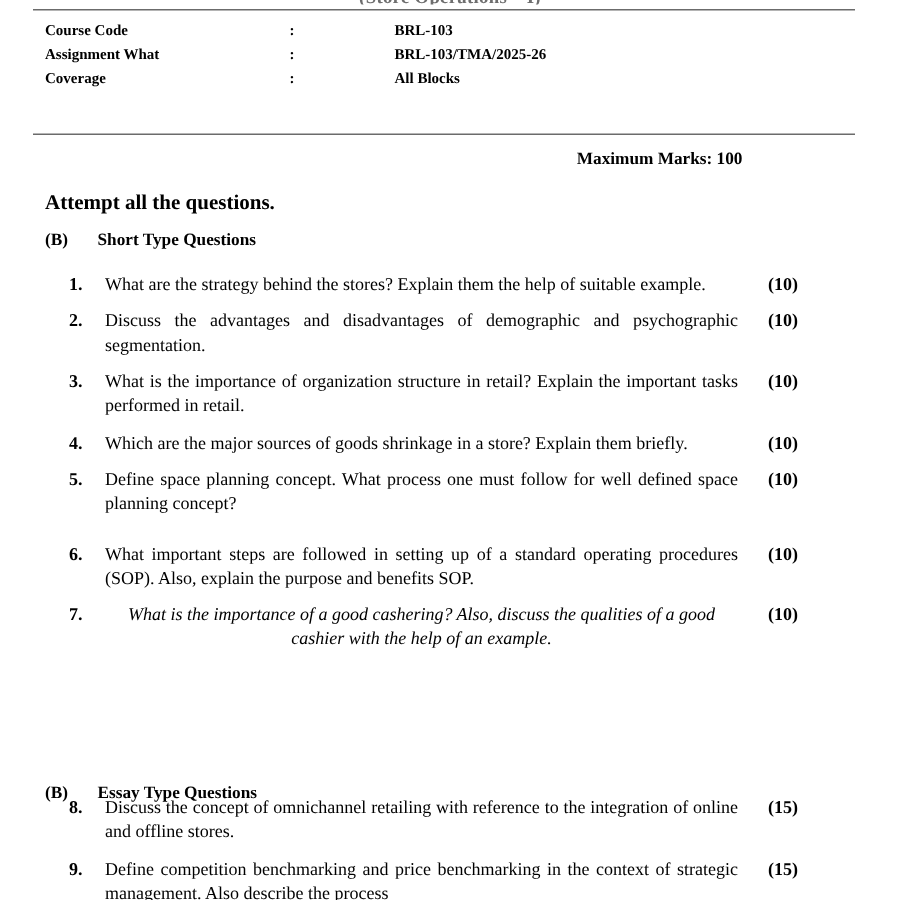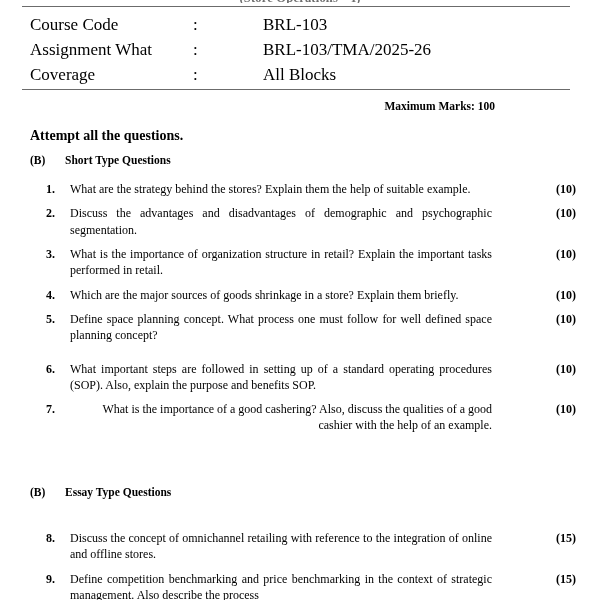--- a/index.html
+++ b/index.html
@@ -49,22 +49,22 @@
   .rule-top { top: 6px; }
   .rule-bottom { top: 89px; }
 
   
   .meta {
     position: absolute;
     top: 14px;
     left: 30px;
     width: 540px;
     border-collapse: collapse;
-    font-size: 17px;
-    font-weight: normal;
+    font-size: 10px;
+    font-weight: bold;
   }
   .meta td {
     padding: 0 0 2.4px 0;
     vertical-align: top;
     line-height: 1.34;
     white-space: nowrap;
   }
   .meta .c-label { width: 163px; }
   .meta .c-colon { width: 70px; }
   .meta .c-value { }
@@ -95,21 +95,21 @@
     left: 30px;
     font-size: 11.5px;
     font-weight: bold;
     white-space: nowrap;
   }
   .section-head .sec-letter {
     display: inline-block;
     width: 35px;
   }
   .sec-short { top: 154px; }
-  .sec-essay { top: 486px; }
+  .sec-essay { top: 523px; }
 
   
   .qlist {
     position: absolute;
     left: 0;
     width: 600px;
   }
   .qlist-short { top: 181px; }
   .qlist-essay { top: 530px; }
 
@@ -133,31 +133,31 @@
   .q-text {
     margin: 0 0 0 70px;
     width: 422px;
     font-size: 12px;
     line-height: 1.36;
     text-align: justify;
     text-justify: inter-word;
     hyphens: none;
   }
   .q-text.plain {
-    text-align: right;
+    text-align: center;
+    font-style: italic;
   }
   .q-marks {
     position: absolute;
     top: 0;
     left: 512px;
     font-size: 12px;
     font-weight: bold;
     line-height: 1.36;
     white-space: nowrap;
-    margin-left: 44px;
   }
 </style>
 </head>
 <body>
 
 <div class="page">
 
   <div class="top-sliver">(Store Operations – I)</div>
 
   <div class="rule rule-top"></div>

